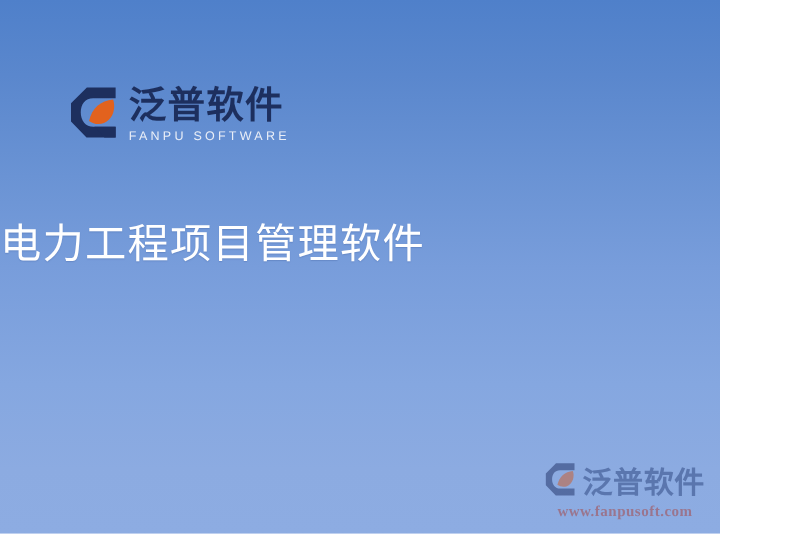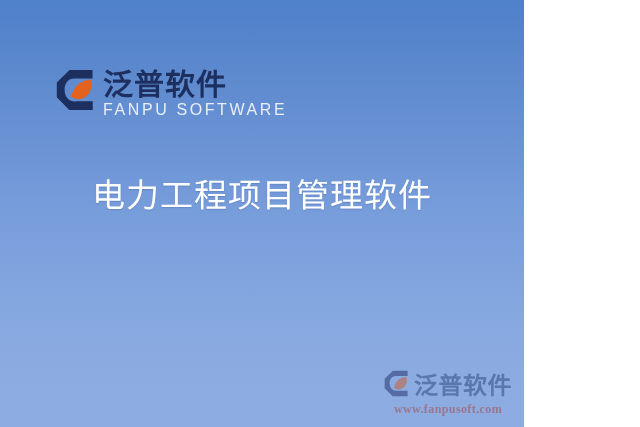--- a/index.html
+++ b/index.html
@@ -7,21 +7,21 @@
     margin: 0;
     padding: 0;
     background: #ffffff;
   }
   body {
     font-family: "Liberation Sans", "DejaVu Sans", sans-serif;
   }
 
   .slide {
     position: relative;
-    width: 524px;
+    width: 576px;
     height: 427px;
     overflow: hidden;
     
     background: linear-gradient(to bottom,
       #4f80ca 0%,
       #5a87cd 14%,
       #6a93d4 33%,
       #789ddb 50%,
       #85a7e0 72%,
       #8cabe1 88%,
@@ -52,36 +52,35 @@
     font-family: "Liberation Sans", "DejaVu Sans", sans-serif;
     font-size: 30px;
     font-weight: 700;
     line-height: 34px;
     color: #1d2f5e;
     letter-spacing: 1px;
     white-space: nowrap;
   }
   .brand-en {
     font-family: "Liberation Sans", "DejaVu Sans", sans-serif;
-    font-size: 16px;
+    font-size: 10px;
     font-weight: 400;
     line-height: 12px;
     letter-spacing: 2.6px;
     color: #e9eef7;
     margin-top: 2px;
     white-space: nowrap;
   }
 
   
   .headline {
     position: absolute;
     left: 0;
     right: 0;
     top: 173px;
-    text-align: center;
     font-family: "Liberation Serif", "DejaVu Serif", serif;
     color: #ffffff;
     font-size: 33px;
     line-height: 46px;
     font-weight: 400;
     letter-spacing: 1px;
     text-shadow: 0 1px 1px rgba(40, 70, 130, 0.22);
   }
   .headline-line {
     display: block;

